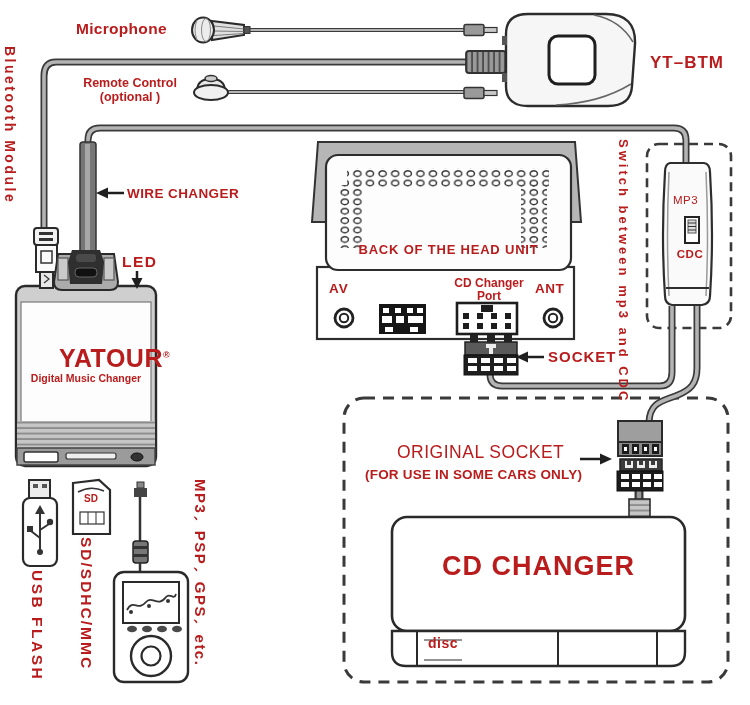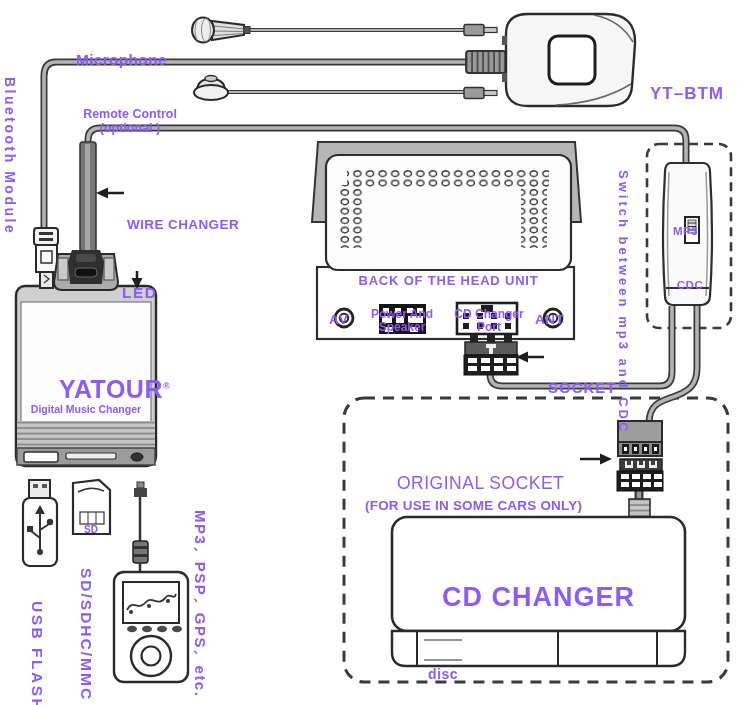--- a/index.html
+++ b/index.html
@@ -1,35 +1,35 @@
 <!DOCTYPE html>
 <html><head>
 <meta charset="utf-8">
 <style>
   html,body{margin:0;padding:0;background:#fff;}
   .stage{position:relative;width:750px;height:705px;background:#fff;overflow:hidden;
          font-family:"Liberation Sans", sans-serif;color:#1c1c1c;}
   .stage svg{position:absolute;left:0;top:0;z-index:1;}
-  .lbl{position:absolute;z-index:3;white-space:nowrap;color:#8b5cf6;margin-top:31px;}
+  .lbl{position:absolute;z-index:3;white-space:nowrap;color:#b91c1c;}
   .vtext{writing-mode:vertical-rl;text-orientation:mixed;}
   .ctr{text-align:center;white-space:normal;}
   .f-mic{left:76px;top:20px;font-size:15.5px;font-weight:600;letter-spacing:.3px;}
   .f-remote{left:70px;top:76px;width:120px;font-size:12.5px;font-weight:600;line-height:1.12;text-align:center;}
   .f-bt{left:2px;top:46px;font-size:14px;font-weight:600;letter-spacing:2.5px;}
   .f-ytbtm{left:650px;top:53px;font-size:17px;font-weight:600;letter-spacing:1px;}
   .f-wh{left:127px;top:186px;font-size:13.5px;font-weight:700;letter-spacing:.4px;}
   .f-led{left:122px;top:253px;font-size:15.5px;font-weight:700;letter-spacing:1.5px;}
   .f-headunit{left:326px;top:242px;width:245px;font-size:13px;font-weight:700;letter-spacing:.8px;}
   .f-av{left:329px;top:281px;font-size:13.5px;font-weight:700;letter-spacing:1px;}
   .f-pws{left:358px;top:277px;width:88px;font-size:12px;font-weight:700;line-height:1.08;}
   .f-cdp{left:446px;top:277px;width:86px;font-size:12px;font-weight:700;line-height:1.08;}
   .f-ant{left:535px;top:281px;font-size:13.5px;font-weight:700;letter-spacing:.5px;}
   .f-socket{left:548px;top:348px;font-size:15px;font-weight:600;letter-spacing:1px;}
   .f-switch{left:616px;top:139px;font-size:13px;font-weight:600;letter-spacing:3px;}
-  .f-mp3{left:670px;top:194px;width:31px;font-size:11.5px;font-weight:700;letter-spacing:.5px;}
+  .f-mp3{left:670px;top:194px;width:31px;font-size:11.5px;font-weight:400;letter-spacing:.5px;}
   .f-cdc{left:670px;top:248px;width:40px;font-size:11.5px;font-weight:700;letter-spacing:.5px;}
   .f-osock{left:397px;top:442px;font-size:17.5px;font-weight:400;letter-spacing:.5px;}
   .f-osockn{left:365px;top:467px;font-size:13.5px;font-weight:600;letter-spacing:.2px;}
   .f-cdch{left:392px;top:551px;width:293px;font-size:27px;font-weight:700;letter-spacing:1px;}
   .f-usb{left:28px;top:570px;font-size:15.5px;font-weight:700;letter-spacing:2.5px;}
   .f-sd{left:77px;top:537px;font-size:15.5px;font-weight:700;letter-spacing:2px;}
   .f-port{left:190px;top:479px;font-size:15px;font-weight:600;letter-spacing:1.5px;}
   .f-brand{left:21px;top:346px;width:130px;}
   .f-brand .b1{font-size:25px;font-weight:900;letter-spacing:.5px;line-height:1;padding-left:38px;}
   .f-brand .b1 sup{font-size:9px;}
@@ -335,24 +335,20 @@
 <div class="lbl f-ytbtm">YT–BTM</div>
 
 <div class="lbl f-wh">WIRE CHANGER</div>
 
 <div class="lbl f-led">LED</div>
 
 <div class="lbl f-headunit ctr">BACK OF THE HEAD UNIT</div>
 
 <div class="lbl f-av">AV</div>
 
-<div class="lbl f-pws ctr">
-  <div>Power And</div>
-  <div>Speaker</div>
-</div>
 
 <div class="lbl f-cdp ctr">
   <div>CD Changer</div>
   <div>Port</div>
 </div>
 
 <div class="lbl f-ant">ANT</div>
 
 <div class="lbl f-socket">SOCKET</div>
 

